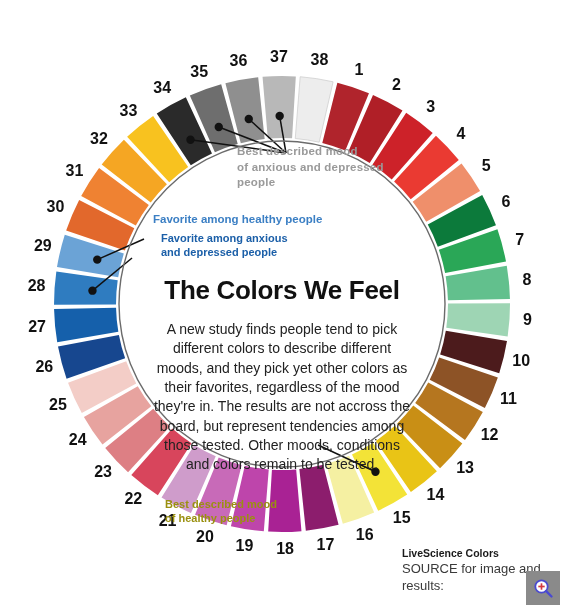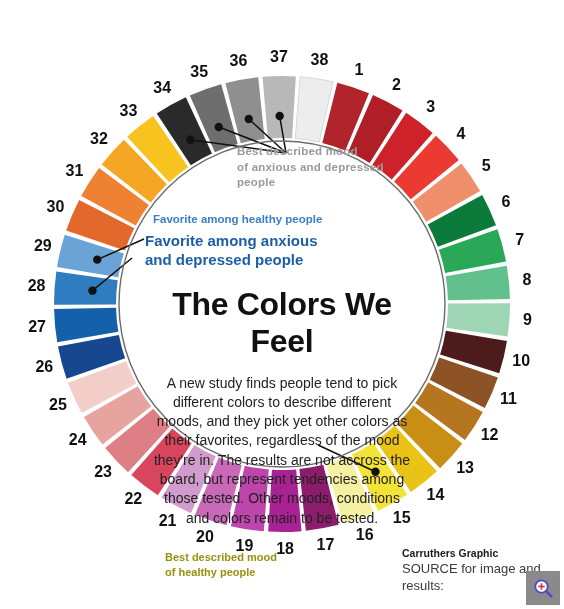--- a/index.html
+++ b/index.html
@@ -45,28 +45,28 @@
     color:#3b7fc4;
     font-weight:bold;
     font-size:11.5px;
     text-align:left;
     margin-left:12px;
     margin-top:22px;
   }
   .fav-anx{
     color:#1b5fa8;
     font-weight:bold;
-    font-size:15px;
-    text-align:left;
-    margin-left:4px;
+    font-size:11px;
+    text-align:left;
+    margin-left:20px;
     margin-top:6px;
     line-height:1.3;
   }
   .title{
-    font-size:32px;
+    font-size:26px;
     font-weight:bold;
     color:#111111;
     margin-top:16px;
     letter-spacing:-0.3px;
   }
   .body-copy{
     font-size:14px;
     color:#222222;
     line-height:1.38;
     margin-top:14px;
@@ -221,21 +221,21 @@
     <div class="fav-anx">Favorite among anxious<br>and depressed people</div>
 
     <div class="title">The Colors We Feel</div>
 
     <div class="body-copy">A new study finds people tend to pick different colors to describe different moods, and they pick yet other colors as their favorites, regardless of the mood they're in. The results are not accross the board, but represent tendencies among those tested. Other moods, conditions and colors remain to be tested.</div>
 
     <div class="healthy-note">Best described mood<br>of healthy people</div>
   </div>
 
   <div class="credit">
-    <div class="credit-title">Carruthers Graphic</div>
+    <div class="credit-title">LiveScience Colors</div>
     <div class="credit-line">SOURCE for image and results:</div>
   </div>
 
   <div class="zoom-widget">
     <svg width="22" height="22" viewBox="0 0 22 22">
       <circle cx="9.5" cy="9.5" r="6.2" fill="#ffffff" stroke="#4a4ad0" stroke-width="1.8"></circle>
       <line x1="9.5" y1="6.3" x2="9.5" y2="12.7" stroke="#d4393f" stroke-width="1.7"></line>
       <line x1="6.3" y1="9.5" x2="12.7" y2="9.5" stroke="#d4393f" stroke-width="1.7"></line>
       <line x1="14.2" y1="14.2" x2="19.5" y2="19.5" stroke="#4a4ad0" stroke-width="2.4" stroke-linecap="round"></line>
     </svg>

